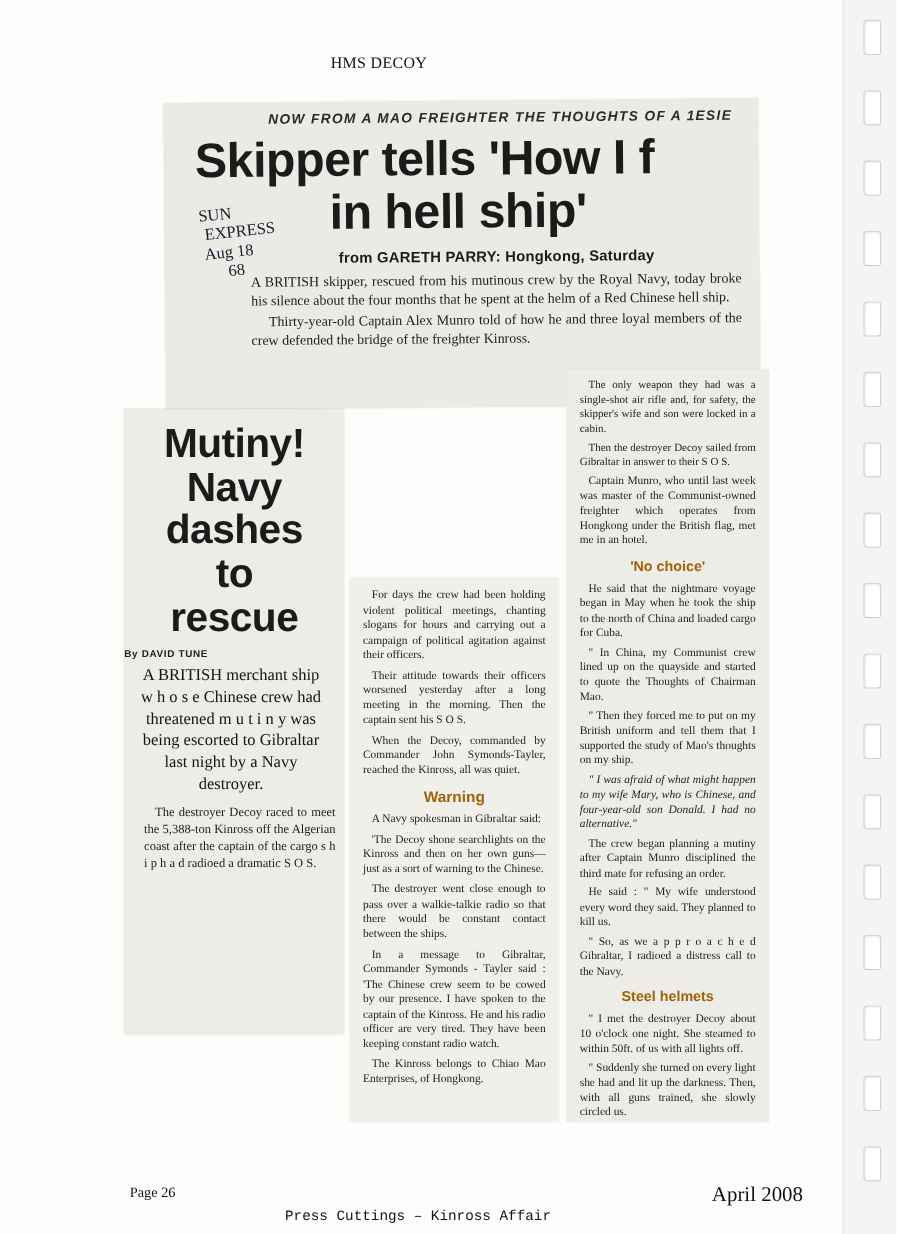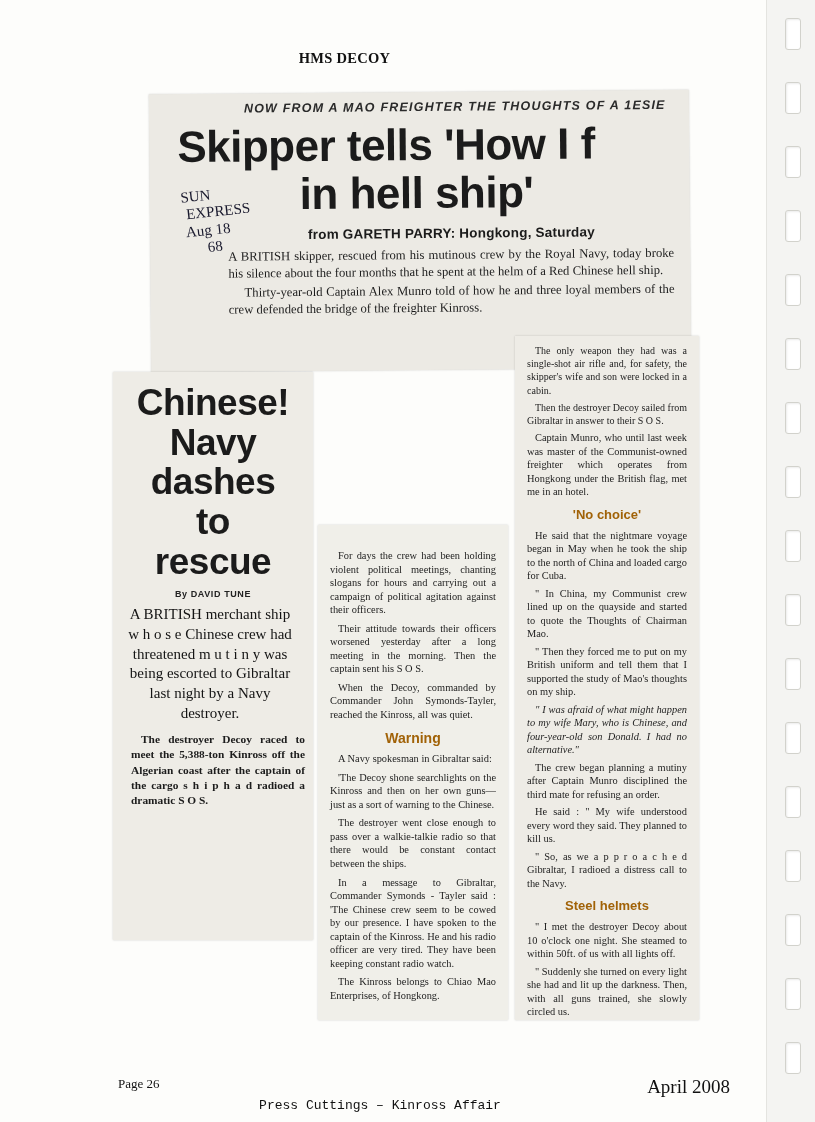--- a/index.html
+++ b/index.html
@@ -43,21 +43,20 @@
     box-shadow: inset 1px 1px 2px rgba(0,0,0,0.08);
   }
 
   
   .doc-header {
     position: absolute;
     top: 50px; left: 0; width: 689px;
     text-align: center;
     font-size: 14.5px;
     letter-spacing: 0.3px;
-    font-weight: bold;
   }
   .doc-footer-center {
     position: absolute;
     top: 1098px; left: 0; width: 760px;
     text-align: center;
     font-size: 13px;
     font-family: Liberation Mono, monospace;
   }
   .doc-footer-left {
     position: absolute;
@@ -158,55 +157,52 @@
     text-align: center;
     padding: 12px 6px 0 6px;
     letter-spacing: -0.5px;
   }
   .mutiny-head div { margin-bottom: 2px; }
   .mutiny-byline {
     font-family: "Liberation Sans", sans-serif;
     font-weight: bold;
     font-size: 9px;
     letter-spacing: 0.6px;
-    text-align: center;
     padding-top: 6px;
     color: #222;
   }
   .mutiny-lead {
     font-family: "Liberation Serif", serif;
     font-size: 15px;
     line-height: 1.33;
     text-align: center;
     color: #141414;
     padding: 6px 16px 0 10px;
   }
   .mutiny-body {
     font-family: "Liberation Serif", serif;
     font-size: 11.4px;
     line-height: 1.33;
     color: #1c1c1c;
     padding: 8px 8px 0 18px;
     text-align: justify;
-    font-weight: bold;
   }
   .mutiny-body p { margin: 0 0 5px 0; text-indent: 10px; }
 
   
   #clip-middle {
     left: 318px; top: 525px; width: 190px; height: 495px;
   }
   .midcol {
     font-family: "Liberation Serif", serif;
     font-size: 10.4px;
     line-height: 1.3;
     color: #1d1d1d;
     padding: 10px 12px 0 12px;
     text-align: justify;
-    margin-top: 14px;
   }
   .midcol p { margin: 0 0 5px 0; text-indent: 8px; }
   .subhead {
     font-family: "Liberation Sans", sans-serif;
     font-weight: bold;
     font-size: 14px;
     text-align: center;
     margin: 8px 0 5px 0;
     color: #a16207;
   }
@@ -271,21 +267,21 @@
 
   <div class="handwriting">
     <div class="l1">SUN</div>
     <div class="l2">EXPRESS</div>
     <div class="l3">Aug 18</div>
     <div class="l4">68</div>
   </div>
 
   <div class="clip tone-b" id="clip-mutiny">
     <div class="mutiny-head">
-      <div>Chinese!</div>
+      <div>Mutiny!</div>
       <div>Navy</div>
       <div>dashes</div>
       <div>to</div>
       <div>rescue</div>
     </div>
     <div class="mutiny-byline">By DAVID TUNE</div>
     <div class="mutiny-lead">A BRITISH merchant ship w h o s e Chinese crew had threatened m u t i n y was being escorted to Gibraltar last night by a Navy destroyer.</div>
     <div class="mutiny-body">
       <p>The destroyer Decoy raced to meet the 5,388-ton Kinross off the Algerian coast after the captain of the cargo s h i p h a d radioed a dramatic S O S.</p>
     </div>

